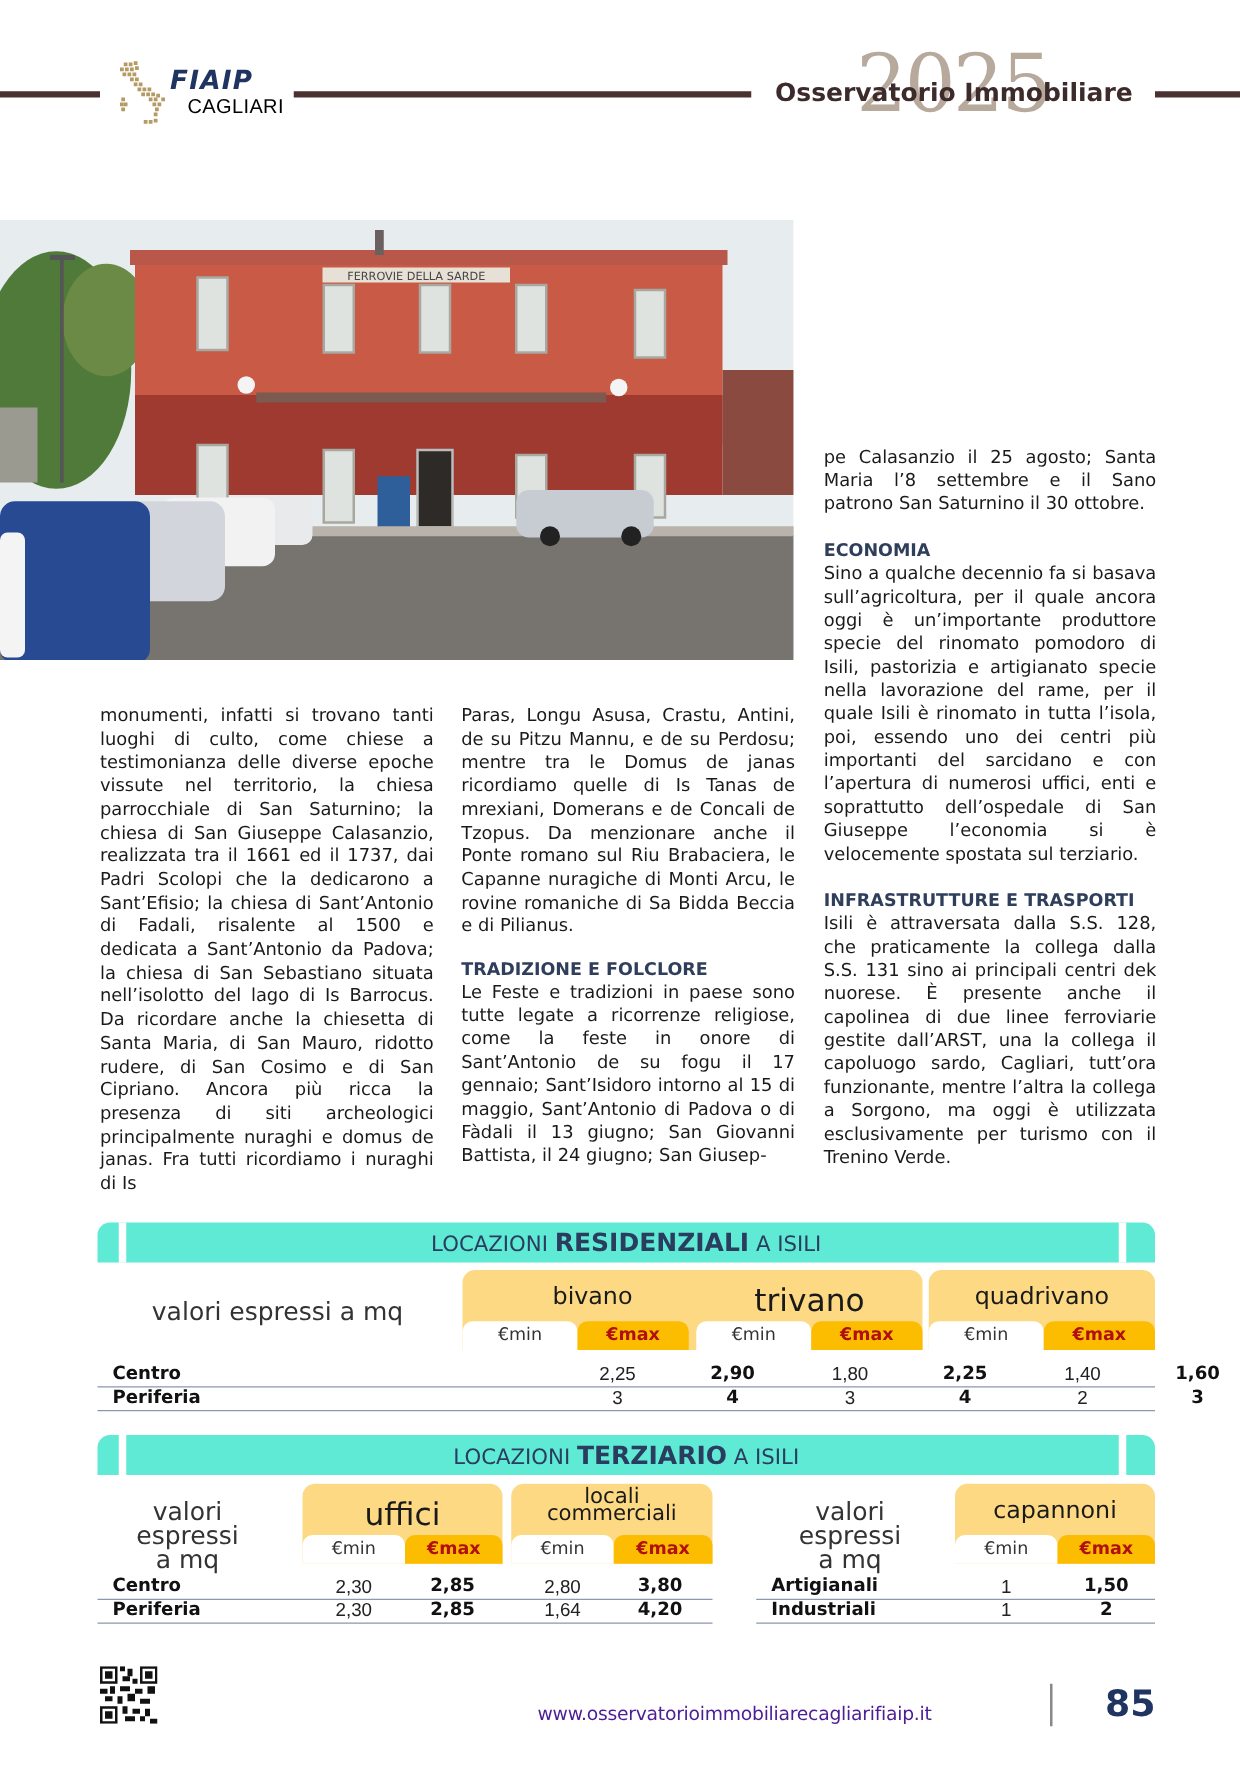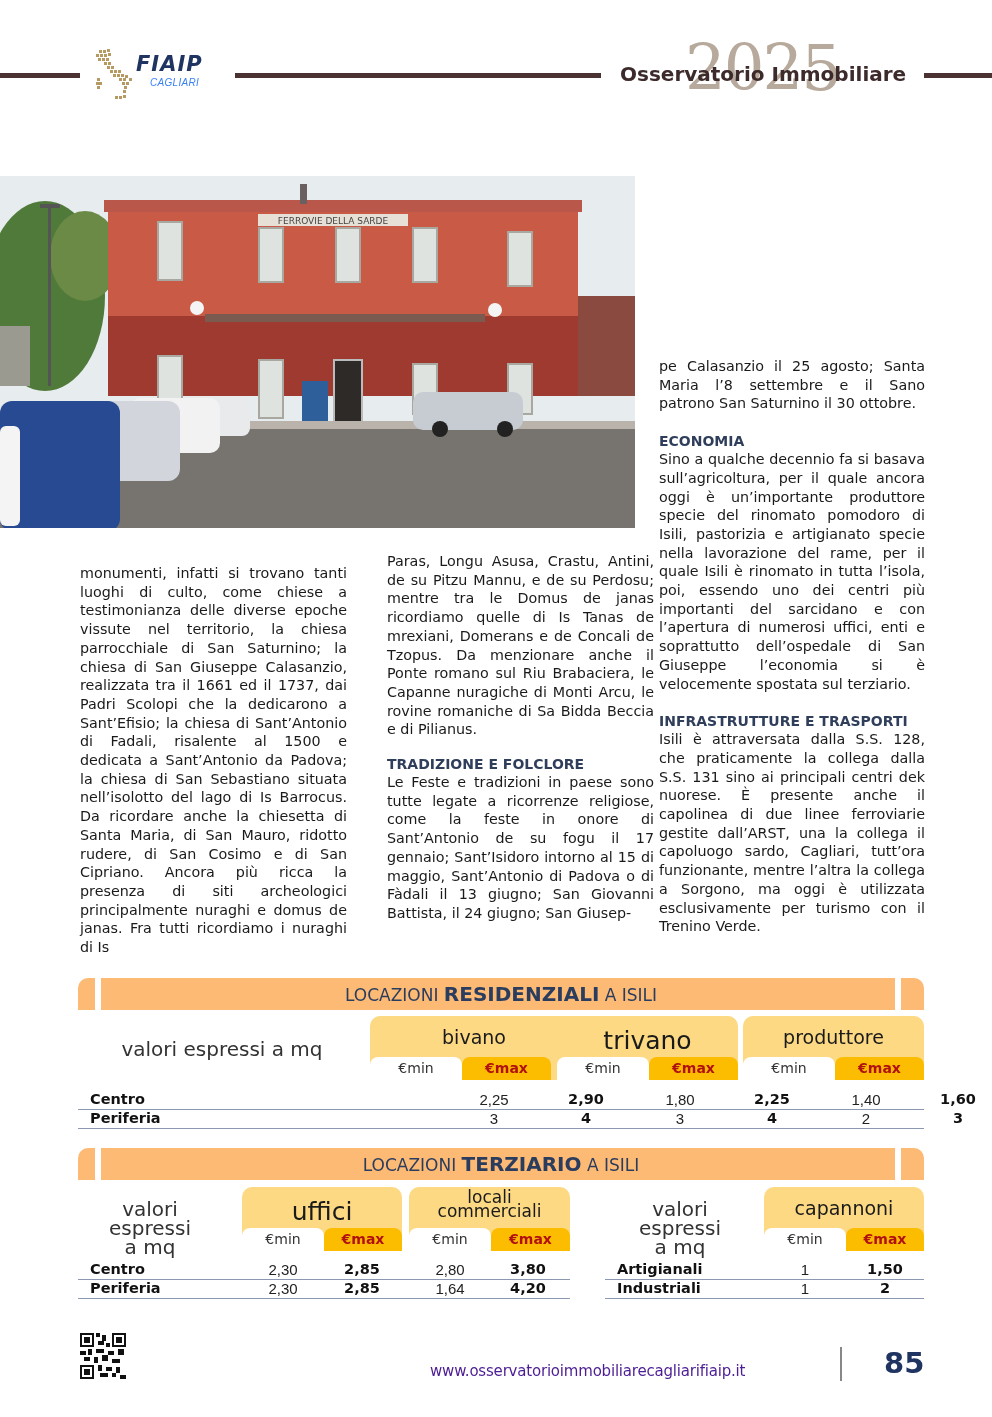--- a/index.html
+++ b/index.html
@@ -4,37 +4,37 @@
 <style>
   * { box-sizing: border-box; margin: 0; padding: 0; }
   html, body { width: 992px; height: 1417px; background: #ffffff; overflow: hidden; }
   body { position: relative; font-family: "Liberation Sans", sans-serif; color: #1e1e1e; }
 
   
   .hline { position: absolute; height: 5px; background: #4a3232; top: 73px; }
   .logo { position: absolute; left: 93px; top: 48px; width: 135px; height: 56px; }
   .logo-map { position: absolute; left: 0; top: 0; width: 50px; height: 56px; }
   .logo-fiaip { position: absolute; left: 43px; top: 4px; font-family: "DejaVu Sans", sans-serif; font-weight: bold; font-size: 21px; color: #1f3461; letter-spacing: 1px; font-style: italic; }
-  .logo-city { position: absolute; left: 57px; top: 29px; font-size: 10px; color: #3b82f6; letter-spacing: 0.3px; font-style: italic; }
+  .logo-city { position: absolute; left: 57px; top: 29px; font-size: 16px; color: #000000; letter-spacing: 0.3px; }
   .year { position: absolute; left: 685px; top: 36px; font-family: "DejaVu Serif", serif; font-size: 64px; color: #b7a99c; letter-spacing: -2px; line-height: 1; }
   .obs-title { position: absolute; left: 620px; top: 62px; font-family: "DejaVu Sans", sans-serif; font-weight: bold; font-size: 20px; color: #3d2a2a; white-space: nowrap; }
 
   
   .photo { position: absolute; left: 0; top: 176px; width: 635px; height: 352px; overflow: hidden; }
 
   
   .col { position: absolute; font-family: "DejaVu Sans", sans-serif; font-size: 14.3px; line-height: 18.7px; color: #1a1a1a; text-align: justify; }
   .col p { margin: 0; }
   .col h3 { font-family: "DejaVu Sans", sans-serif; font-weight: bold; font-size: 14px; color: #2f3e5b; line-height: 18px; margin-top: 16px; text-align: left; }
   .col1 { left: 80px; top: 564px; width: 267px; }
-  .col2 { left: 369px; top: 552px; width: 267px; margin-left: 18px; }
+  .col2 { left: 369px; top: 564px; width: 267px; }
   .col3 { left: 659px; top: 357px; width: 266px; }
 
   
-  .band { position: absolute; left: 78px; width: 846px; height: 32px; background: #fdba74; border-radius: 10px 10px 0 0; }
+  .band { position: absolute; left: 78px; width: 846px; height: 32px; background: #5eead4; border-radius: 10px 10px 0 0; }
   .band .notch { position: absolute; top: 0; width: 6px; height: 32px; background: #ffffff; }
   .band .title { position: absolute; left: 0; right: 0; top: 4px; text-align: center; font-size: 19px; color: #2b3d5f; font-family: "DejaVu Sans", sans-serif; }
   .band .title b { font-weight: bold; font-size: 20px; }
   .band .title span { font-size: 17px; }
 
   .grp { position: absolute; background: #fcd982; border-radius: 10px 10px 0 0; }
   .grp .glabel { position: absolute; left: 0; right: 0; text-align: center; font-family: "DejaVu Sans", sans-serif; color: #1a1a1a; }
   .cell-min { position: absolute; background: #ffffff; border-radius: 8px 8px 0 0; text-align: center; font-family: "DejaVu Sans", sans-serif; font-size: 14px; color: #333; }
   .cell-max { position: absolute; background: #fcbd00; border-radius: 8px 8px 0 0; text-align: center; font-family: "DejaVu Sans", sans-serif; font-weight: bold; font-size: 14px; color: #b01010; }
 
@@ -188,21 +188,21 @@
 <div class="cell-min" style="left:370px;top:1057px;width:92px;height:23px;line-height:23px;">€min</div>
 <div class="cell-max" style="left:462px;top:1057px;width:89px;height:23px;line-height:23px;">€max</div>
 
 <div class="grp" style="left:557px;top:1016px;width:181px;height:64px;">
   <div class="glabel" style="top:10px;font-size:25px;">trivano</div>
 </div>
 <div class="cell-min" style="left:557px;top:1057px;width:92px;height:23px;line-height:23px;">€min</div>
 <div class="cell-max" style="left:649px;top:1057px;width:89px;height:23px;line-height:23px;">€max</div>
 
 <div class="grp" style="left:743px;top:1016px;width:181px;height:64px;">
-  <div class="glabel" style="top:10px;font-size:19px;">produttore</div>
+  <div class="glabel" style="top:10px;font-size:19px;">quadrivano</div>
 </div>
 <div class="cell-min" style="left:743px;top:1057px;width:92px;height:23px;line-height:23px;">€min</div>
 <div class="cell-max" style="left:835px;top:1057px;width:89px;height:23px;line-height:23px;">€max</div>
 
 <div class="row" style="left:78px;top:1091px;width:846px;">
   <span class="rl">Centro</span>
   <span class="v" style="left:386px;">2,25</span>
   <span class="v b" style="left:478px;">2,90</span>
   <span class="v" style="left:572px;">1,80</span>
   <span class="v b" style="left:664px;">2,25</span>

